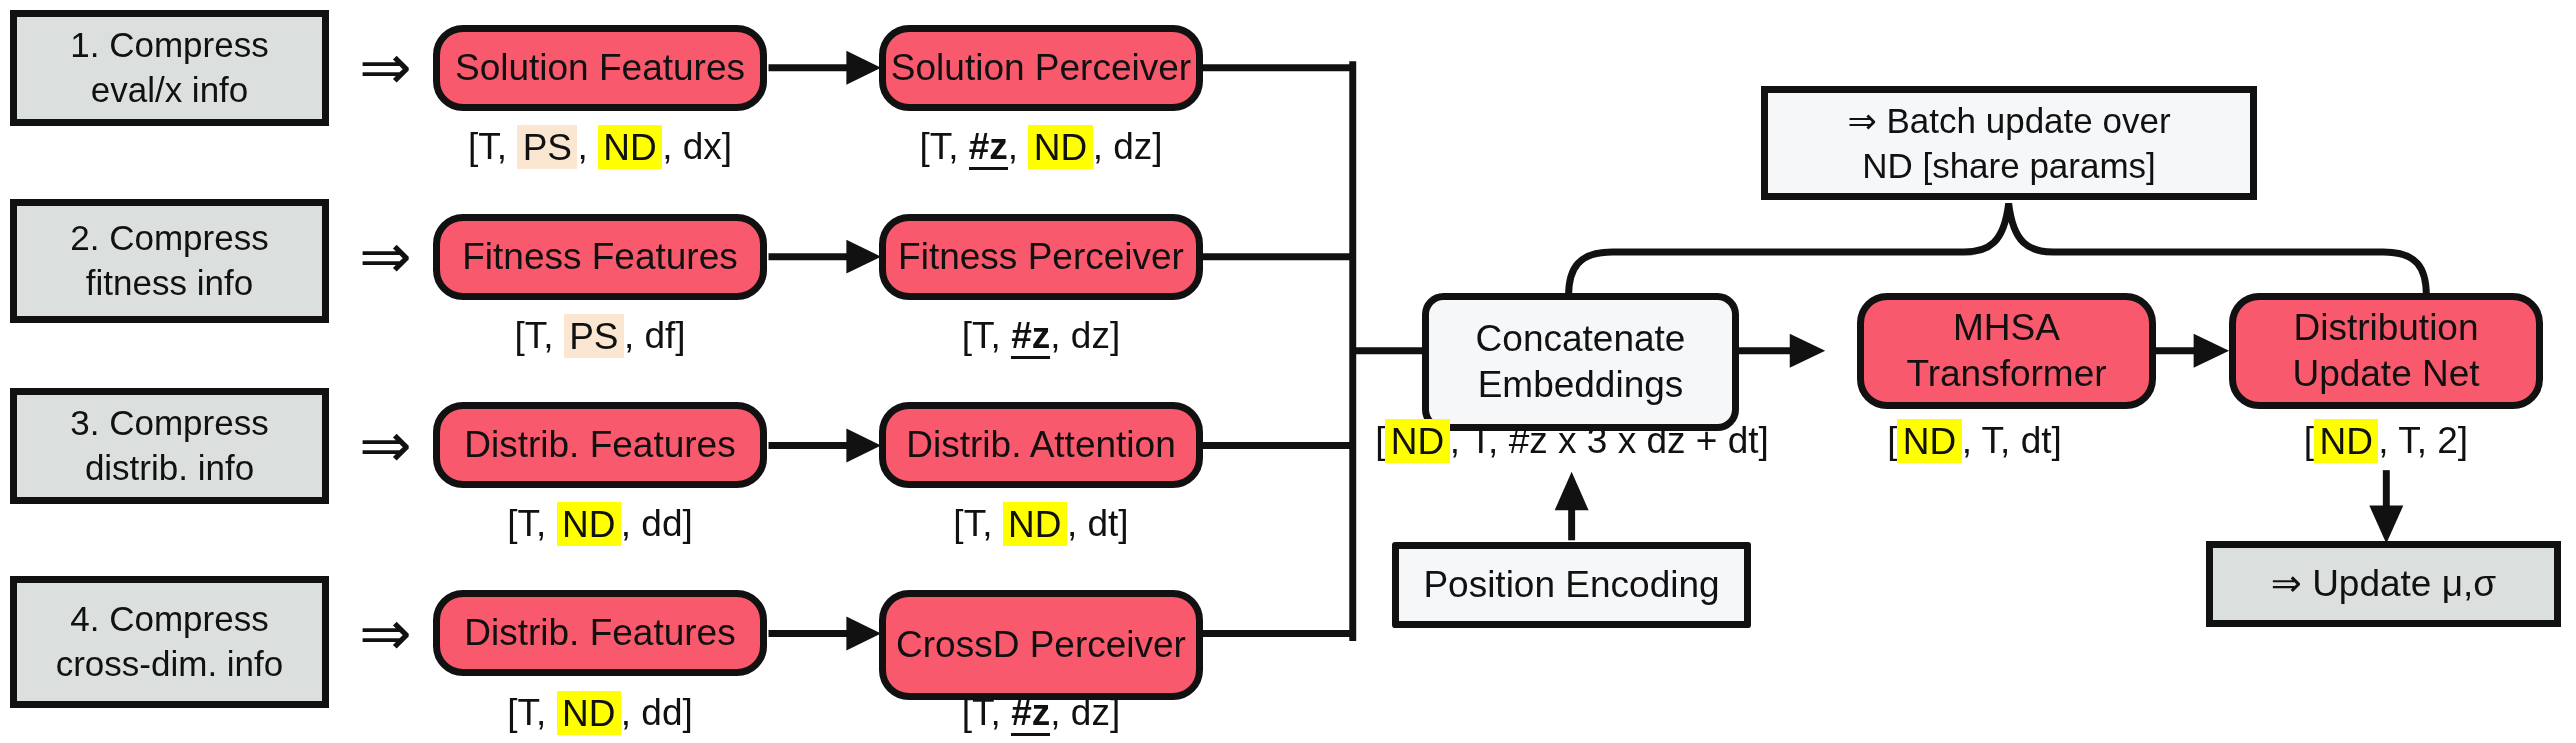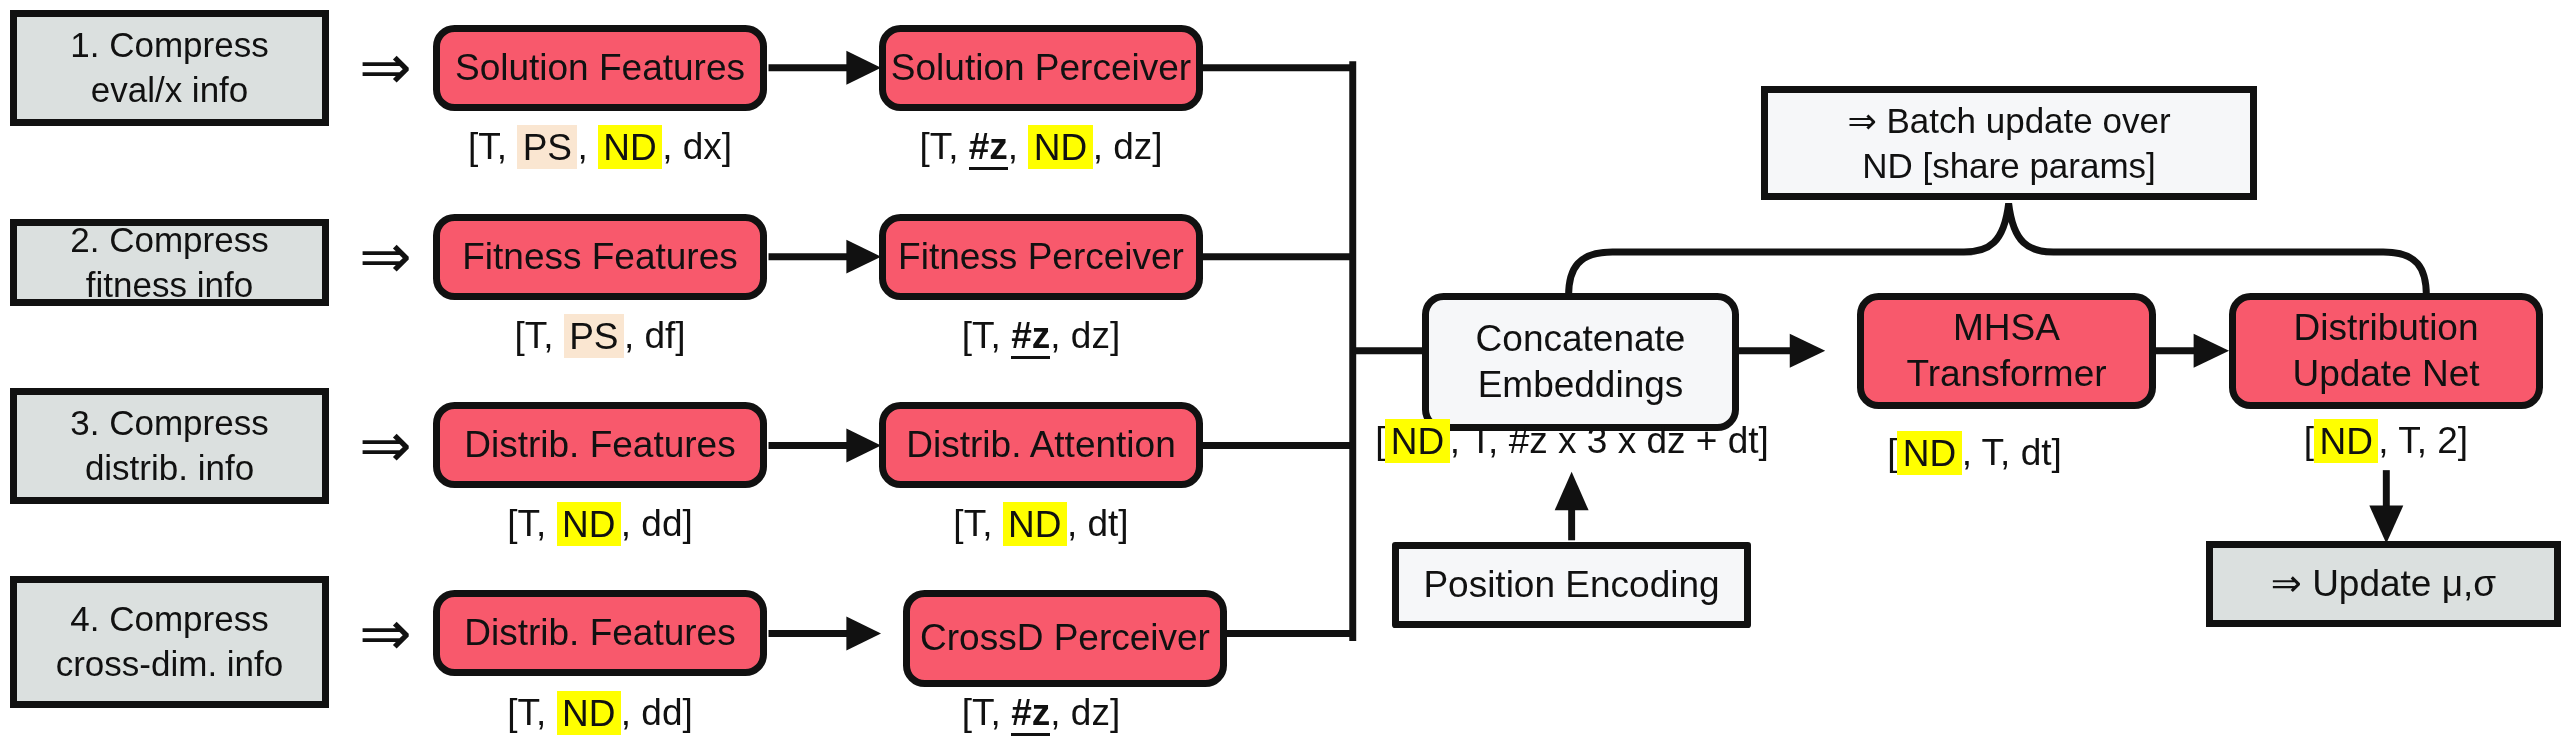--- a/index.html
+++ b/index.html
@@ -1,20 +1,20 @@
 <!DOCTYPE html>
 <html style="--red: #F8596C; --gray: #DBE0DF; --light: #F6F7F9; --yellow: #FFFF00; --peach: #FAE6D1; --ink: #111111;font-size:12.3px"><head>
 <meta charset="utf-8">
 <style>
   html,body{margin:0;padding:0;background:#ffffff;}
   body{width:2576px;height:743px;position:relative;font-family:"Liberation Sans","DejaVu Sans",sans-serif;color:var(--ink,#111);}
   #canvas{position:absolute;left:0;top:0;width:2576px;height:743px;overflow:hidden;}
   .box{position:absolute;box-sizing:border-box;border:7px solid var(--ink,#111);display:flex;align-items:center;justify-content:center;text-align:center;}
   .rounded{border-radius:21.6px;}
-  .redfill{background:var(--red,#F8596C);}
+  .redfill{background:var(--red,#F8596C);border-radius:30px;}
   .grayfill{background:var(--gray,#DBE0DF);}
   .lightfill{background:var(--light,#F6F7F9);}
   .multiline{white-space:pre-line;}
   .steplabel{font-size:35px;line-height:1.28;}
   .nodelabel{font-size:37px;line-height:1.25;}
   .midlabel{font-size:37px;line-height:1.25;}
   .batchlabel{font-size:35px;line-height:1.3;}
   .dims{position:absolute;text-align:center;font-size:37px;line-height:49px;white-space:nowrap;}
   .seg.yellow{background:var(--yellow,#FFFF00);padding:1.5px 5.4px;}
   .seg.peach{background:var(--peach,#FAE6D1);padding:1.5px 5.4px;text-align:center;}
@@ -61,21 +61,21 @@
       <polygon points="2846,433 2846,477 2892,455"></polygon>
       <polygon points="2017,662 2061,662 2039,612"></polygon>
       <polygon points="3074,656 3118,656 3096,705"></polygon>
     </g>
   </svg>
 
   <div class="box grayfill" style="left:10px;top:10px;width:319px;height:116px;">
     <span class="steplabel multiline">1. Compress
 eval/x info</span>
   </div>
-  <div class="box grayfill" style="left:10px;top:199px;width:319px;height:87px;margin-top:20px;">
+  <div class="box grayfill" style="left:10px;top:199px;width:319px;height:124px;">
     <span class="steplabel multiline">2. Compress
 fitness info</span>
   </div>
   <div class="box grayfill" style="left:10px;top:388px;width:319px;height:116px;">
     <span class="steplabel multiline">3. Compress
 distrib. info</span>
   </div>
   <div class="box grayfill" style="left:10px;top:576px;width:319px;height:132px;">
     <span class="steplabel multiline">4. Compress
 cross-dim. info</span>
@@ -114,40 +114,40 @@
   <div class="box redfill rounded" style="left:879px;top:214px;width:324px;height:86px;">
     <span class="nodelabel">Fitness Perceiver</span>
   </div>
   <div class="dims" style="left:879px;top:311px;width:324px;"><span class="seg">[T, </span><span class="seg latent">#z</span><span class="seg">, dz]</span></div>
 
   <div class="box redfill rounded" style="left:879px;top:402px;width:324px;height:86px;">
     <span class="nodelabel">Distrib. Attention</span>
   </div>
   <div class="dims" style="left:879px;top:499px;width:324px;"><span class="seg">[T, </span><span class="seg yellow">ND</span><span class="seg">, dt]</span></div>
 
-  <div class="box redfill rounded" style="left:879px;top:590px;width:324px;height:97px;margin-left:24px;">
+  <div class="box redfill rounded" style="left:879px;top:590px;width:324px;height:110px;">
     <span class="nodelabel">CrossD Perceiver</span>
   </div>
   <div class="dims" style="left:879px;top:688px;width:324px;"><span class="seg">[T, </span><span class="seg latent">#z</span><span class="seg">, dz]</span></div>
 
   <div class="box lightfill rounded" style="left:1422px;top:293px;width:317px;height:138px;justify-content:center;">
     <span class="midlabel multiline">Concatenate
 Embeddings</span>
   </div>
   <div class="dims" style="left:1310px;top:416px;width:524px;"><span class="seg">[</span><span class="seg yellow">ND</span><span class="seg">, T, #z x 3 x dz + dt]</span></div>
 
   <div class="box lightfill" style="left:1392px;top:542px;width:359px;height:86px;border-radius:3.1px;">
     <span class="midlabel">Position Encoding</span>
   </div>
 
   <div class="box redfill rounded" style="left:1825px;top:293px;width:299px;height:116px;margin-left:32px;">
     <span class="midlabel multiline">MHSA
 Transformer</span>
   </div>
-  <div class="dims" style="left:1825px;top:416px;width:299px;margin-top:12px;"><span class="seg">[</span><span class="seg yellow">ND</span><span class="seg">, T, dt]</span></div>
+  <div class="dims" style="left:1825px;top:416px;width:299px;"><span class="seg">[</span><span class="seg yellow">ND</span><span class="seg">, T, dt]</span></div>
 
   <div class="box redfill rounded" style="left:2229px;top:293px;width:314px;height:116px;">
     <span class="midlabel multiline">Distribution
 Update Net</span>
   </div>
   <div class="dims" style="left:2229px;top:416px;width:314px;"><span class="seg">[</span><span class="seg yellow">ND</span><span class="seg">, T, 2]</span></div>
 
   <div class="box lightfill" style="left:1761px;top:86px;width:496px;height:114px;">
     <span class="batchlabel multiline">⇒ Batch update over
 ND [share params]</span>

